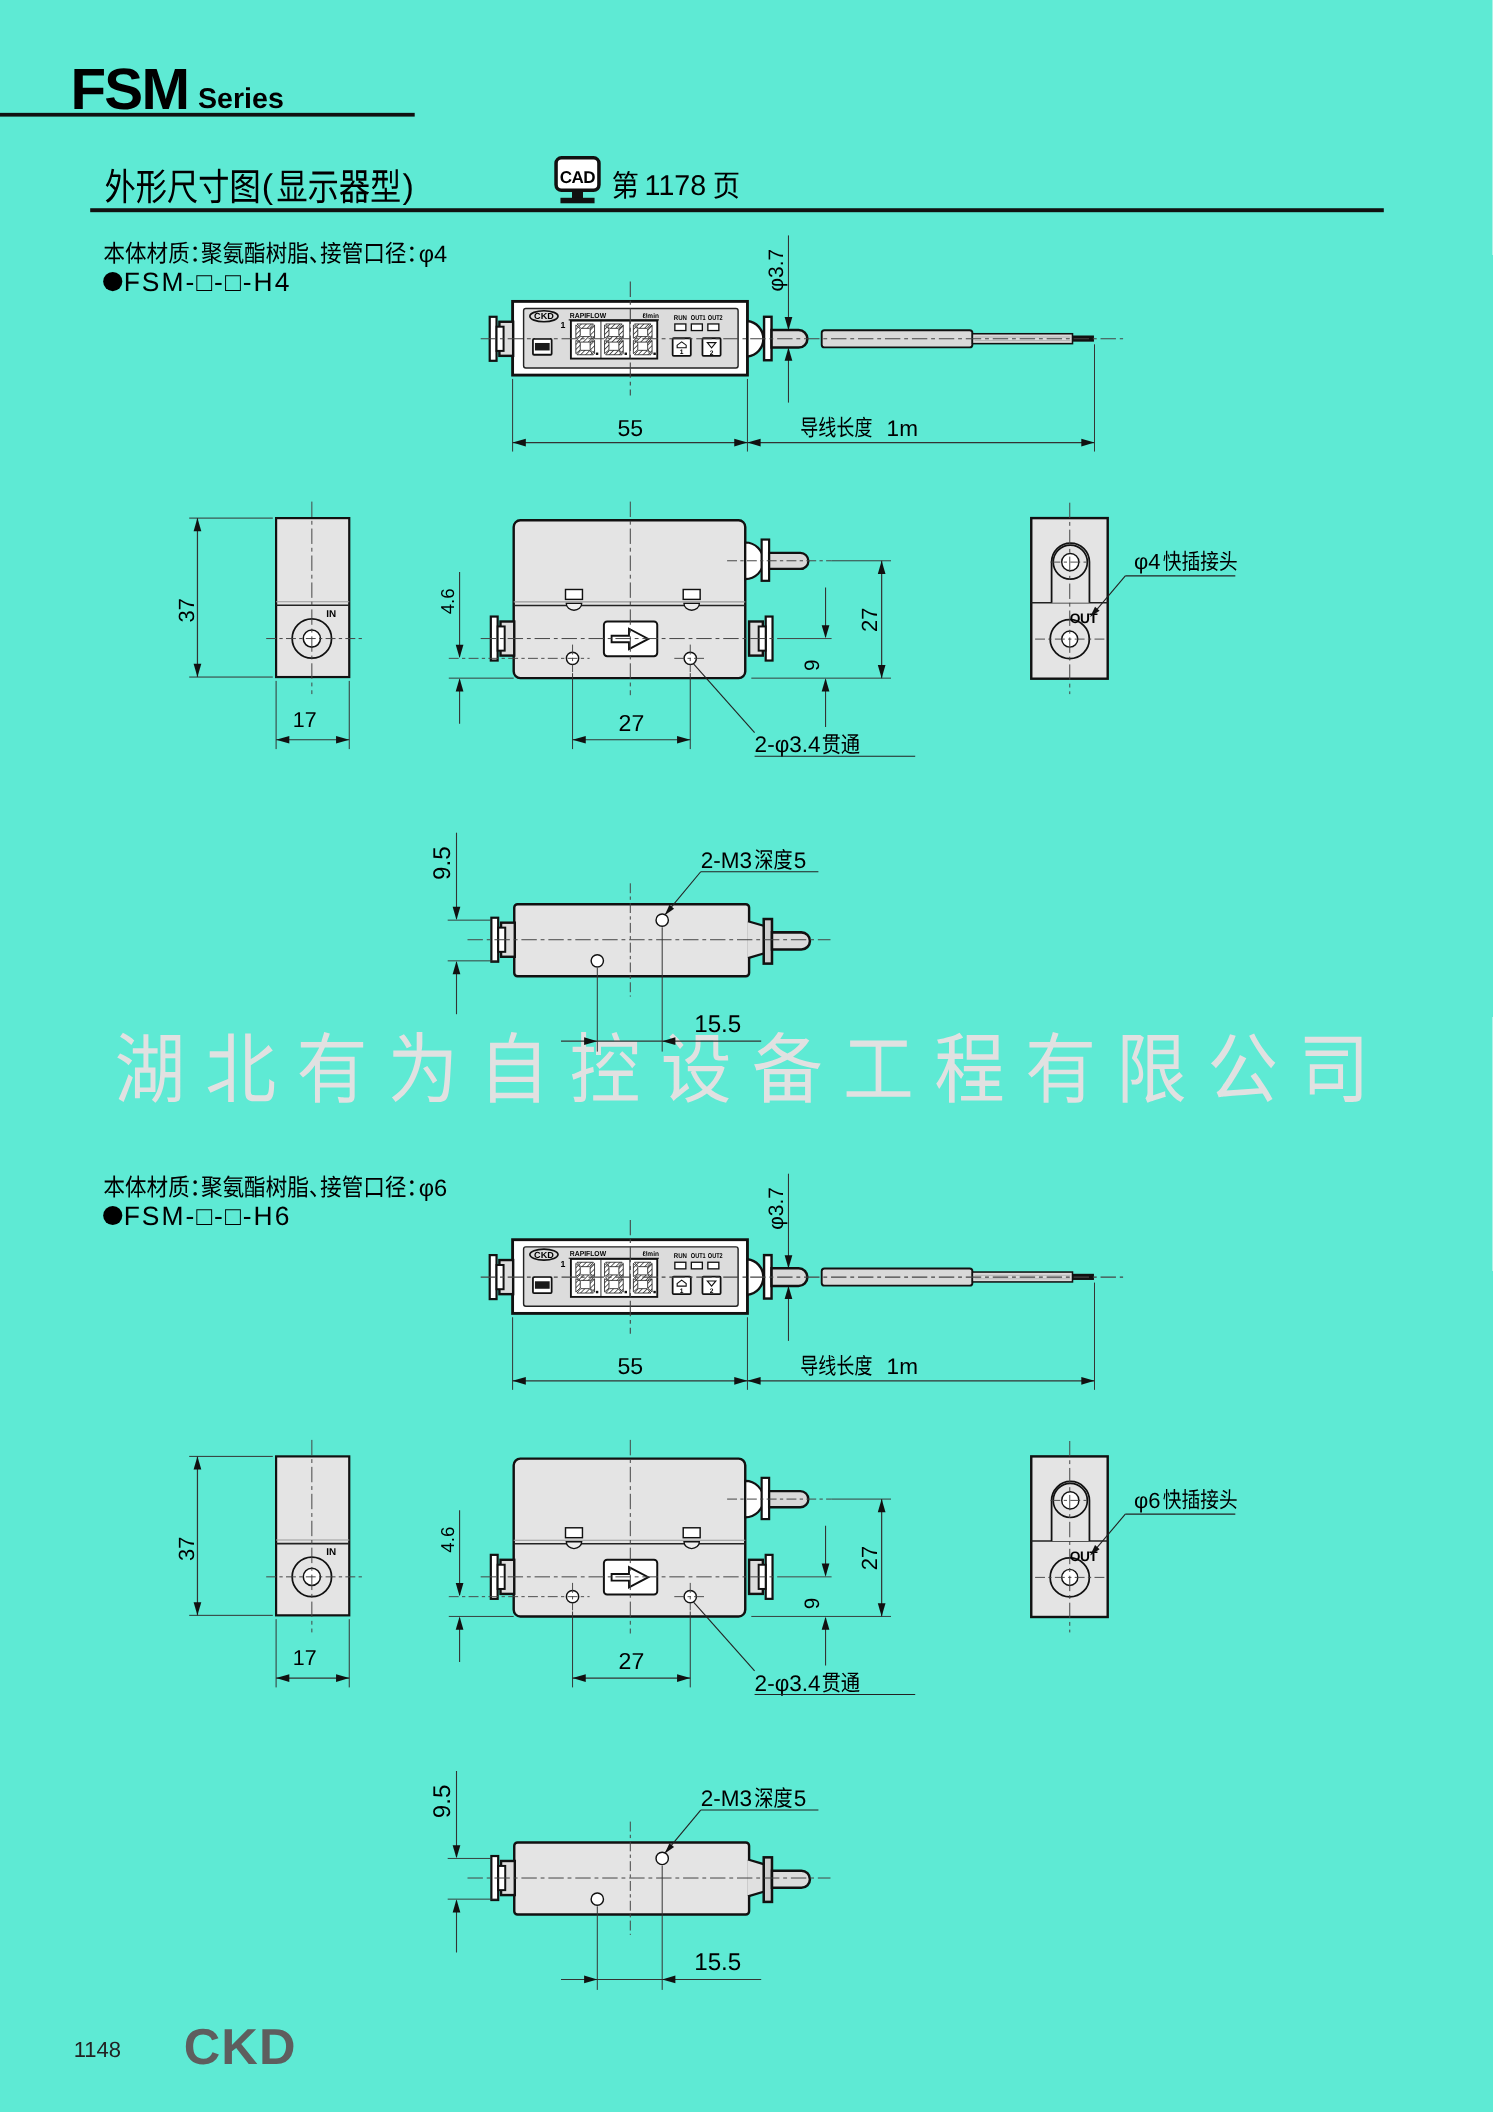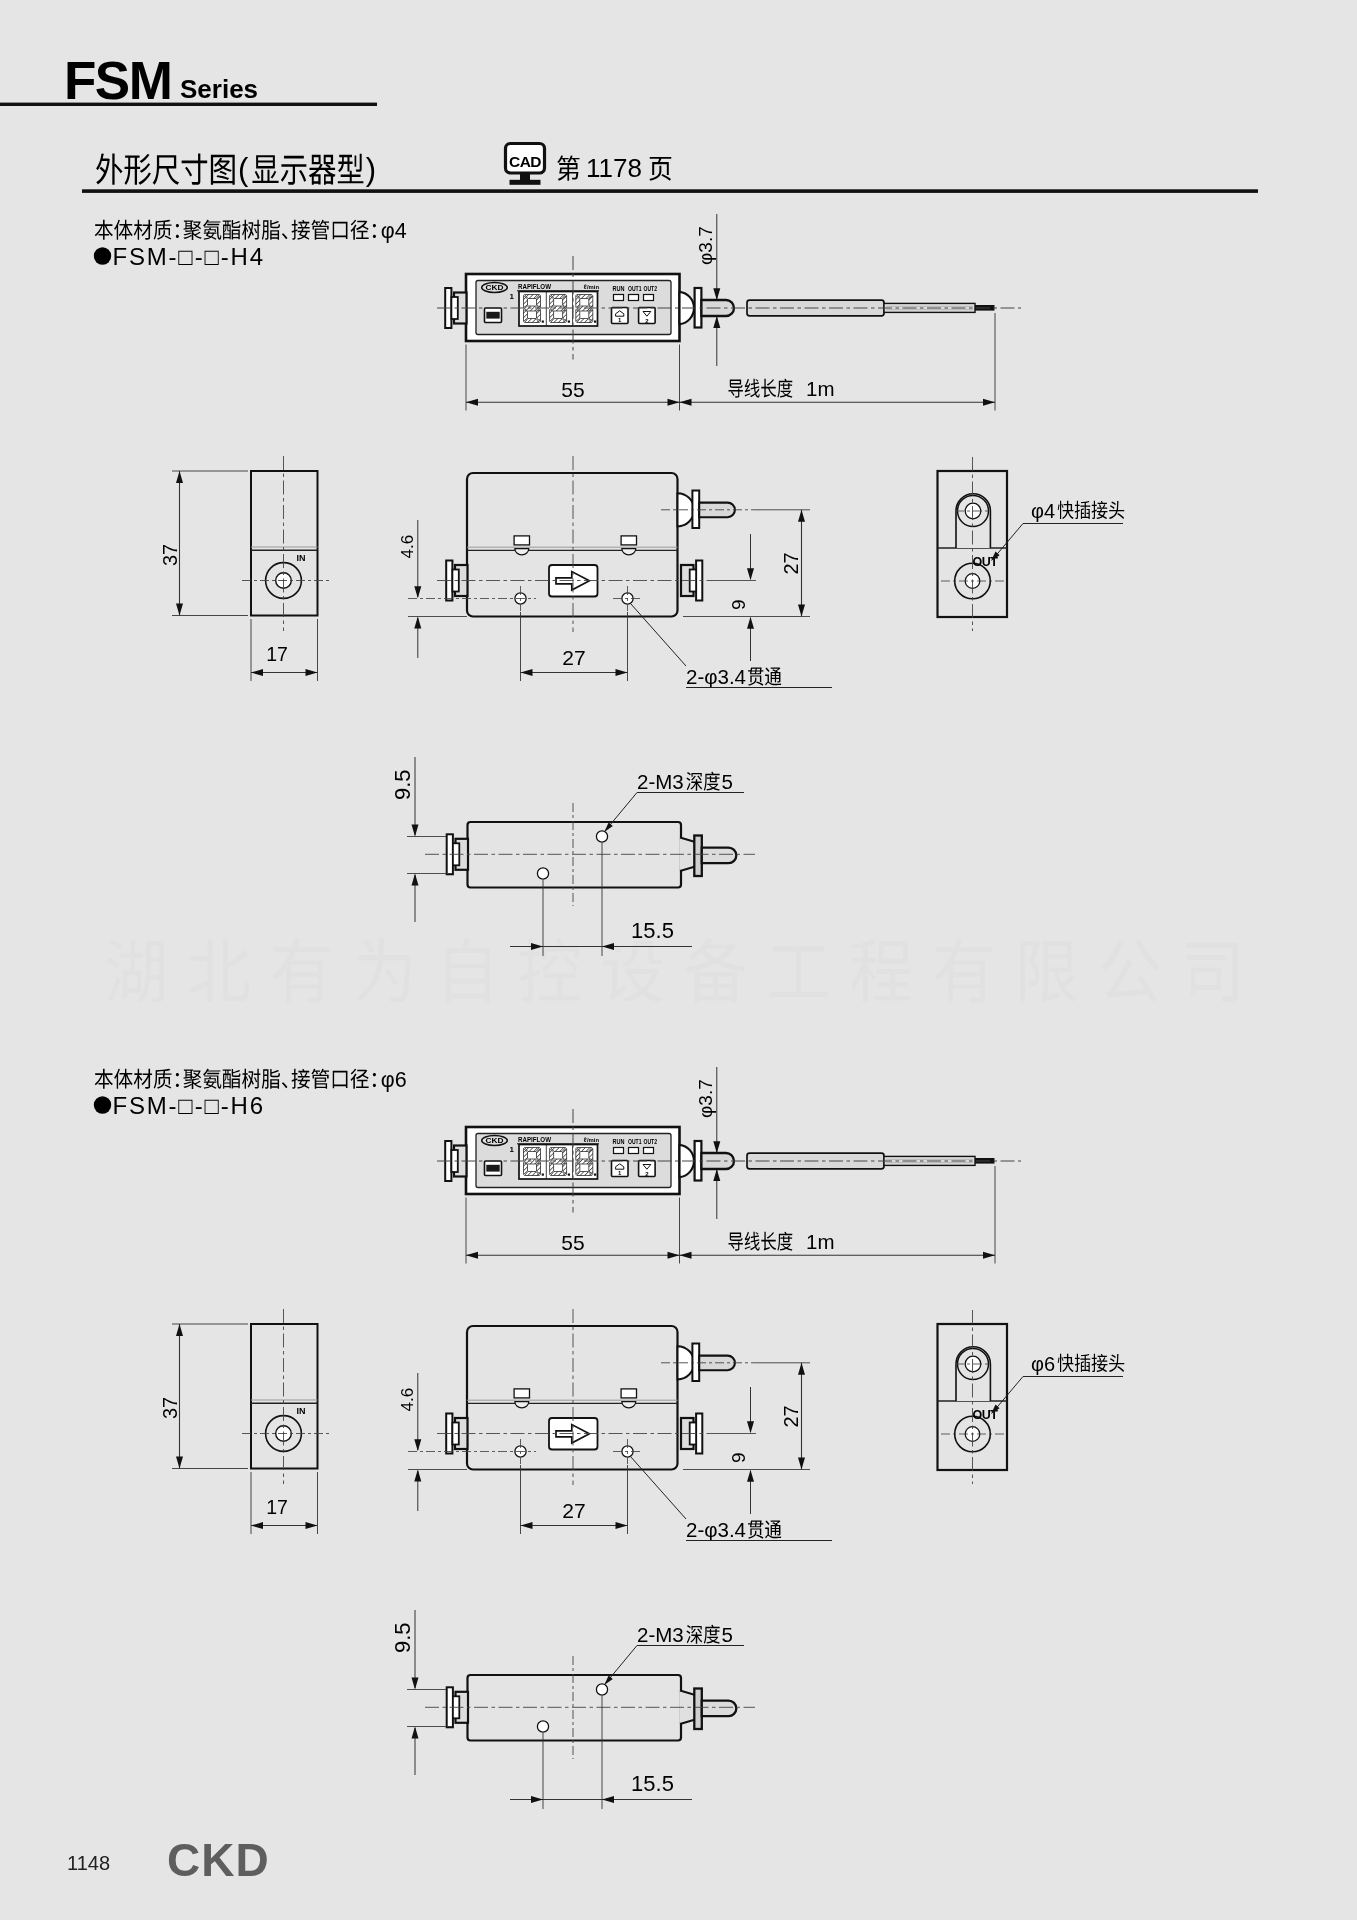--- a/index.html
+++ b/index.html
@@ -1,14 +1,14 @@
 <!DOCTYPE html>
 <html><head><meta charset="utf-8"><style>
 html,body{margin:0;padding:0;background:#fff;}
-#page{position:relative;width:1357px;height:1920px;background:#e5e5e5;overflow:hidden;}
+#page{position:relative;width:1357px;height:1920px;background:#5eead4;overflow:hidden;}
 </style></head>
 <body>
 <div id="page"><svg width="1357" height="1920" viewBox="0 0 1357 1920" xmlns="http://www.w3.org/2000/svg" font-family="Liberation Sans, sans-serif">
       <defs>
         <path id="c0" d="M27 6 34 -0C28 -8 19 -17 12 -22L5 -17C12 -11 21 -2 27 6Z"></path>
         <path id="c1" d="M16 -78C20 -74 25 -67 27 -63L34 -66C31 -71 27 -77 23 -81ZM50 -37C55 -31 61 -23 64 -17L70 -21C67 -26 61 -34 56 -40ZM41 -84V-72C41 -68 41 -64 41 -60H8V-52H40C37 -35 30 -14 6 1C7 2 10 5 11 7C37 -10 45 -33 48 -52H82C81 -18 79 -5 76 -2C75 -1 74 -0 72 -0C69 -0 63 -0 56 -1C58 1 59 4 59 7C65 7 71 7 75 7C78 6 81 6 83 3C87 -2 88 -16 90 -56C90 -57 90 -60 90 -60H48C49 -64 49 -68 49 -72V-84Z"></path>
         <path id="c2" d="M25 -84C20 -68 12 -54 3 -44C4 -42 7 -38 7 -36C10 -40 13 -44 16 -48V8H23V-60C27 -67 30 -74 32 -82ZM42 -18V-11H58V7H65V-11H82V-18H65V-52C72 -35 81 -18 92 -8C93 -10 96 -13 97 -14C86 -23 76 -40 70 -57H95V-64H65V-84H58V-64H30V-57H54C47 -40 37 -23 26 -14C28 -12 30 -10 31 -8C42 -18 52 -34 58 -52V-18Z"></path>
         <path id="c3" d="M32 -81C26 -66 16 -52 5 -43C7 -42 10 -39 12 -37C23 -47 34 -62 40 -79ZM66 -82 59 -79C67 -64 80 -47 90 -37C92 -39 94 -42 96 -44C86 -52 73 -68 66 -82ZM16 1C20 0 25 -0 78 -4C81 0 83 4 85 7L92 3C87 -6 77 -20 68 -31L61 -27C65 -22 69 -17 73 -11L27 -8C37 -20 46 -35 55 -50L46 -54C38 -37 26 -19 22 -15C19 -10 16 -7 13 -6C14 -4 16 -0 16 1Z"></path>
         <path id="c4" d="M3 -12 7 -5C14 -8 23 -12 32 -16V7H40V-82H32V-59H6V-51H32V-23C21 -19 11 -15 3 -12ZM89 -67C83 -61 74 -54 64 -49V-82H56V-8C56 3 59 6 69 6C71 6 83 6 85 6C95 6 97 -1 97 -19C95 -20 92 -21 90 -23C90 -6 89 -2 84 -2C82 -2 72 -2 70 -2C65 -2 64 -3 64 -8V-41C75 -47 86 -54 95 -60Z"></path>
         <path id="c5" d="M13 -74V6H20V-3H80V5H88V-74ZM20 -11V-66H80V-11Z"></path>

